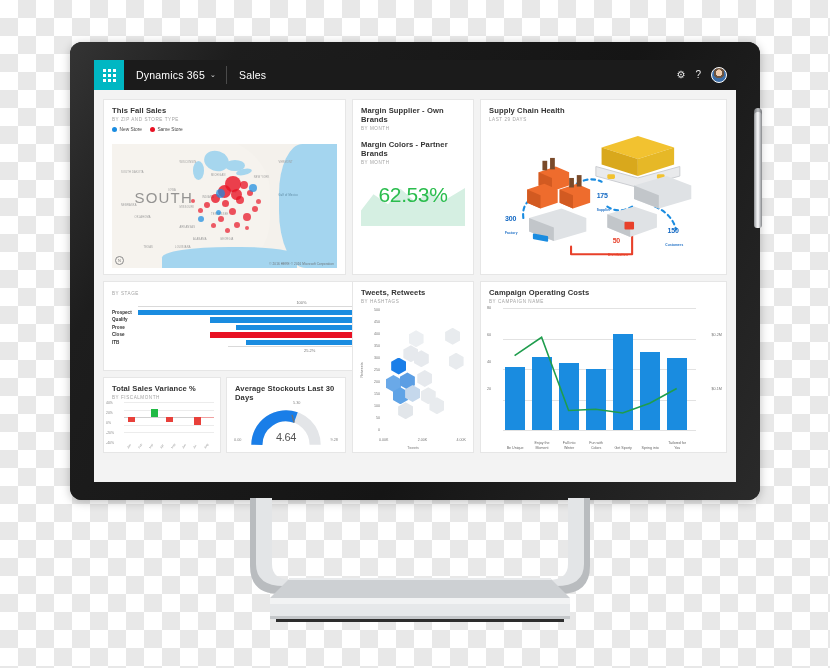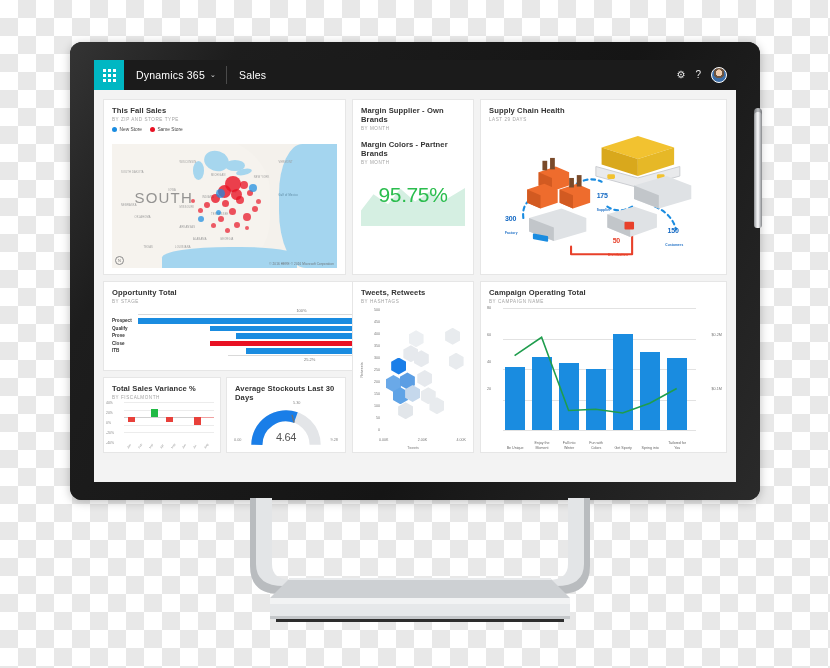--- a/index.html
+++ b/index.html
@@ -246,21 +246,21 @@
         </div>
 
         <div class="tile" style="grid-row:1; grid-column:2; padding-bottom:2px;">
           <div class="t-title">Margin Supplier - Own Brands</div>
           <div class="t-sub">BY MONTH</div>
           <div style="height:8px"></div>
           <div class="t-title" style="margin-top:2px">Margin Colors - Partner Brands</div>
           <div class="t-sub">BY MONTH</div>
           <div class="kpi-body" style="height:58px">
             <div class="kpi-area" style="clip-path:polygon(0 66%,12% 30%,26% 52%,38% 18%,52% 46%,66% 24%,80% 44%,100% 16%,100% 100%,0 100%)"></div>
-            <div class="kpi-val">95.75%</div>
+            <div class="kpi-val">62.53%</div>
 
           </div>
         </div>
 
         <div class="tile" style="grid-row:1; grid-column:3;">
           <div class="t-title">Supply Chain Health</div>
           <div class="t-sub">LAST 29 DAYS</div>
           <div class="sc-wrap">
             <svg viewBox="0 0 240 150" width="100%" height="100%" preserveAspectRatio="xMidYMid meet">
               <g stroke="#1a8ce0" stroke-width="2.2" fill="none" stroke-dasharray="4 4" stroke-linecap="round">
@@ -316,21 +316,20 @@
             <span class="sc-num" style="left:7%;top:62%">300</span>
             <span class="sc-lbl" style="left:7%;top:73%">Factory</span>
             <span class="sc-num red" style="left:54%;top:77%">50</span>
             <span class="sc-lbl red" style="left:52%;top:88%">Distribution</span>
             <span class="sc-num" style="left:78%;top:70%">150</span>
             <span class="sc-lbl" style="left:77%;top:81%">Customers</span>
           </div>
         </div>
 
         <div class="tile" style="grid-row:2; grid-column:1 / span 2;">
-          <div class="t-title">Opportunity Total</div>
           <div class="t-sub">BY STAGE</div>
           <div class="fn-top">100%</div>
           <div>
             <div class="fn-row">
               <span class="fn-lbl">Prospect</span>
               <span class="fn-track">
                 <span class="fn-bar" style="left:0%;width:100%"></span>
               </span>
             </div>
             <div class="fn-row">
@@ -400,21 +399,21 @@
           </div>
           <div class="ax-x">
             <span>0.00K</span>
             <span>2.00K</span>
             <span>4.00K</span>
           </div>
           <div class="ax-title-x">Tweets</div>
         </div>
 
         <div class="tile" style="grid-row:2 / span 2; grid-column:3;">
-          <div class="t-title">Campaign Operating Total</div>
+          <div class="t-title">Campaign Operating Costs</div>
           <div class="t-sub">BY CAMPAIGN NAME</div>
           <div class="bar-plot">
             <span class="gl" style="top:0%"></span>
             <span class="gl" style="top:25%"></span>
             <span class="gl" style="top:50%"></span>
             <span class="gl" style="top:75%"></span>
             <span class="gl" style="top:100%"></span>
             <span class="bar" style="left:1%;width:10.5%;height:51.25%"></span>
             <span class="bar" style="left:15%;width:10.5%;height:60%"></span>
             <span class="bar" style="left:29%;width:10.5%;height:55%"></span>

